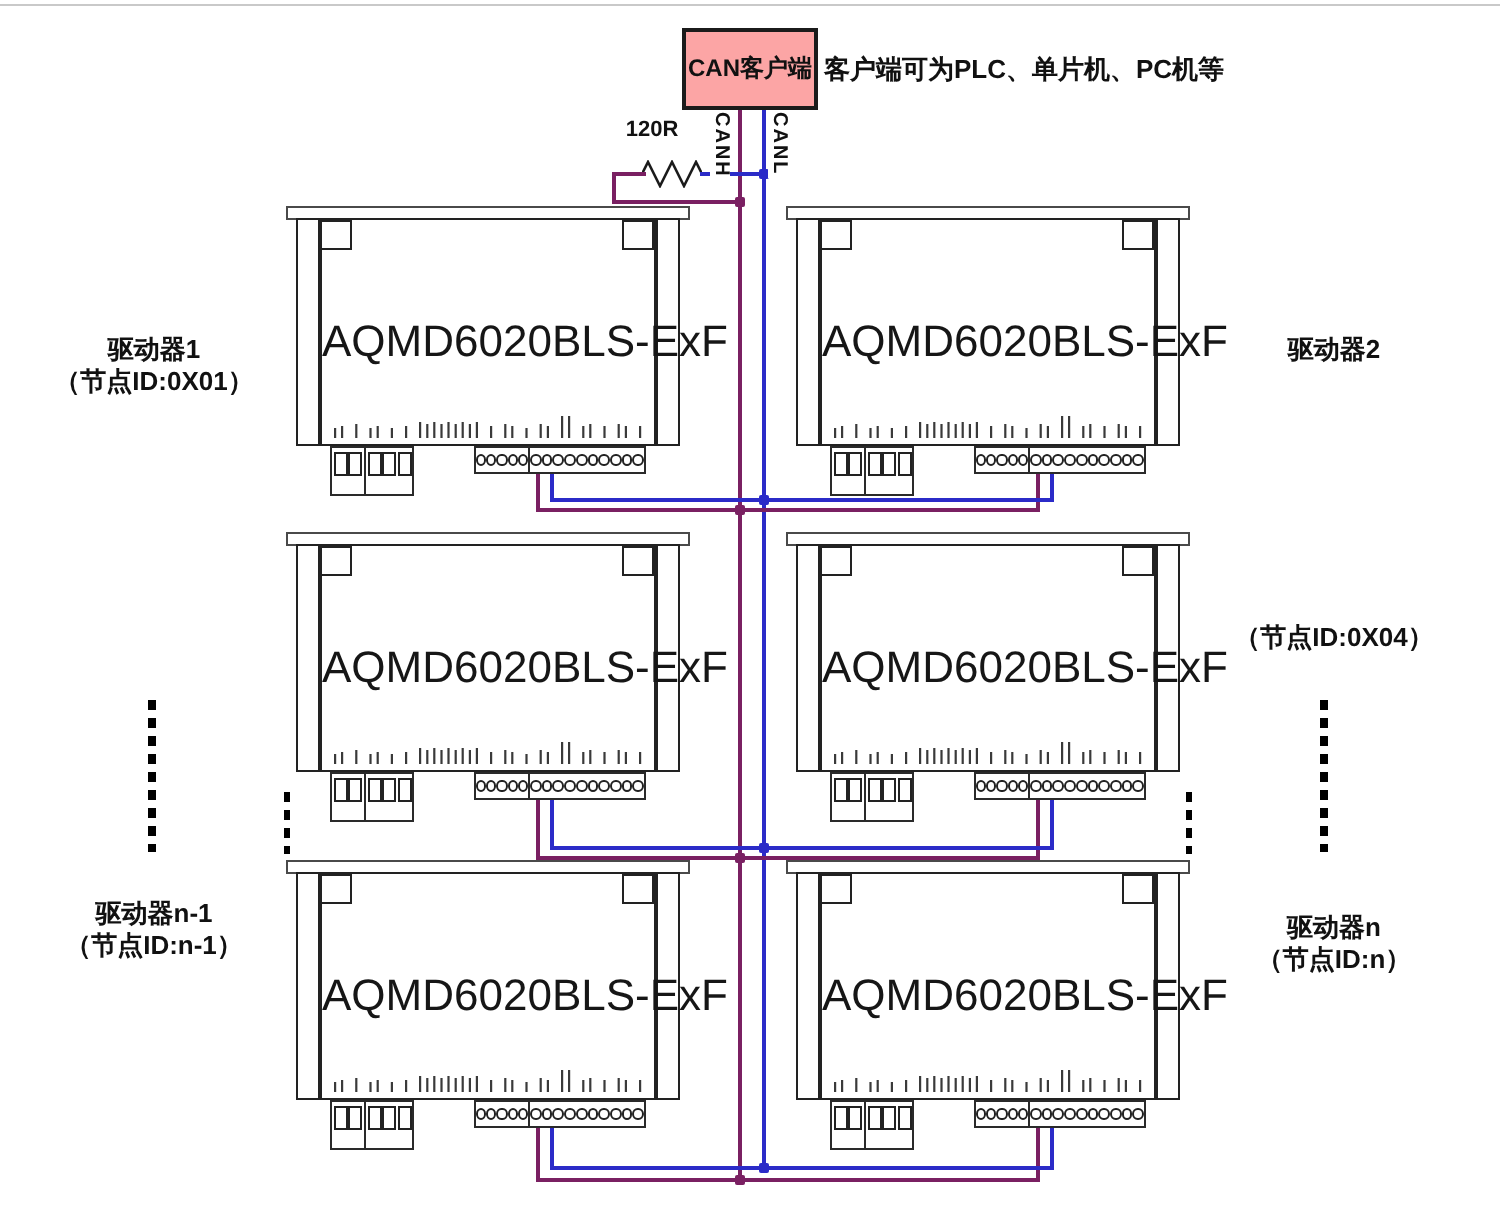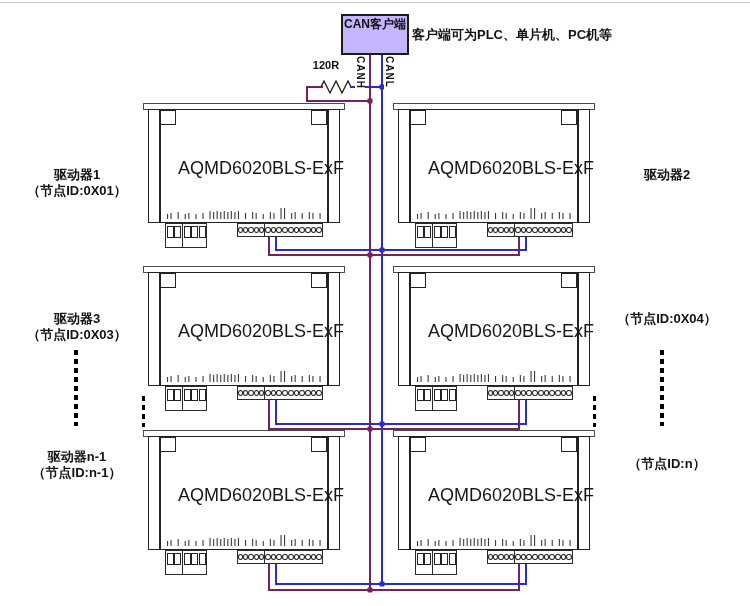--- a/index.html
+++ b/index.html
@@ -3,42 +3,42 @@
 <meta charset="utf-8">
 <style>
   html,body{margin:0;padding:0;background:#fff;}
   #canvas{
     position:relative;width:750px;height:606px;background:#fff;overflow:hidden;
     font-family:"Liberation Sans","DejaVu Sans",sans-serif;color:#111;
   }
   .abs{position:absolute;}
   .topline{left:0;top:2px;width:750px;height:1px;background:#c9c9c9;}
   
-  .client{left:341px;top:14px;width:64px;height:37px;border:2px solid #1b1b1b;background:#c4b5fd;
-    display:flex;align-items:flex-start;justify-content:center;font-size:12px;font-weight:700;z-index:5;}
+  .client{left:341px;top:14px;width:64px;height:37px;border:2px solid #1b1b1b;background:#fca5a5;
+    display:flex;align-items:center;justify-content:center;font-size:12px;font-weight:700;z-index:5;}
   .client-note{left:412px;top:26px;font-size:13px;font-weight:700;white-space:nowrap;}
   
   .vlabel{writing-mode:vertical-rl;text-orientation:mixed;font-size:10px;font-weight:700;
     letter-spacing:1px;line-height:1;z-index:4;background:#fff;padding:1px 0;}
   .canh-label{left:355px;top:55px;}
   .canl-label{left:384px;top:55px;}
   .res-label{left:304px;top:59px;width:44px;text-align:center;font-size:11px;font-weight:700;}
   
   .wire{position:absolute;z-index:1;}
   .dot{position:absolute;width:5px;height:5px;border-radius:1px;transform:translate(-50%,-50%);z-index:3;}
   
   .driver{position:absolute;width:202px;height:145px;z-index:2;}
   .flange{position:absolute;left:0;top:0;width:200px;height:5px;border:1px solid #4a4a4a;background:#fff;}
   .dbody{position:absolute;left:5px;top:6px;width:190px;height:112px;border:1.5px solid #222;background:#fff;}
   .wall{position:absolute;top:6px;width:1.5px;height:114px;background:#222;}
   .wall.wl{left:16px;} .wall.wr{left:184px;}
   .tab{position:absolute;top:7px;width:14px;height:13px;border:1.5px solid #222;background:#fff;}
   .tab.tl{left:17px;} .tab.tr{left:168px;}
   .drv-title{position:absolute;left:18px;top:55px;width:200px;text-align:center;
-    font-size:18px;color:#161616;white-space:nowrap;}
+    font-size:22px;color:#161616;white-space:nowrap;}
   .pins{position:absolute;left:24px;top:101px;width:156px;height:16px;}
   .tblock{position:absolute;border:1.5px solid #2a2a2a;background:#fff;display:flex;
     align-items:flex-start;justify-content:space-evenly;}
   .tblock.sqA{left:22px;top:120px;width:16px;height:21px;padding-top:2px;}
   .tblock.sqB{left:39px;top:120px;width:23px;height:21px;padding-top:2px;}
   .tblock.ciA{left:94px;top:120px;width:26px;height:12px;align-items:center;}
   .tblock.ciB{left:121px;top:120px;width:57px;height:12px;align-items:center;}
   .sq{width:5px;height:10px;border:1px solid #222;background:#fff;}
   .ci{width:4px;height:4px;border:1px solid #222;border-radius:50%;background:#fff;}
   
@@ -513,31 +513,28 @@
         <span class="ci"></span>
       </div>
   </div>
     <div class="nlabel" style="left: 2px; top: 167px; width: 150px;">
     <div>驱动器1</div>
     <div>（节点ID:0X01）</div>
   </div>
     <div class="nlabel" style="left: 592px; top: 167px; width: 150px;">
     <div>驱动器2</div>
   </div>
-    <div class="nlabel" style="left: 2px; top: 311px; width: 150px;">
-    <div>驱动器3</div>
-    <div>（节点ID:0X03）</div>
-  </div>
     <div class="nlabel" style="left: 592px; top: 311px; width: 150px;">
     <div>（节点ID:0X04）</div>
   </div>
     <div class="nlabel" style="left: 2px; top: 449px; width: 150px;">
     <div>驱动器n-1</div>
     <div>（节点ID:n-1）</div>
   </div>
     <div class="nlabel" style="left: 592px; top: 456px; width: 150px;">
+    <div>驱动器n</div>
     <div>（节点ID:n）</div>
   </div>
     <div class="dots-v dots-outer" style="left: 74px;"></div>
     <div class="dots-v dots-outer" style="left: 660px;"></div>
     <div class="dots-v dots-inner" style="left: 142px;"></div>
     <div class="dots-v dots-inner" style="left: 593px;"></div>
   </div>
 
 </body></html>

